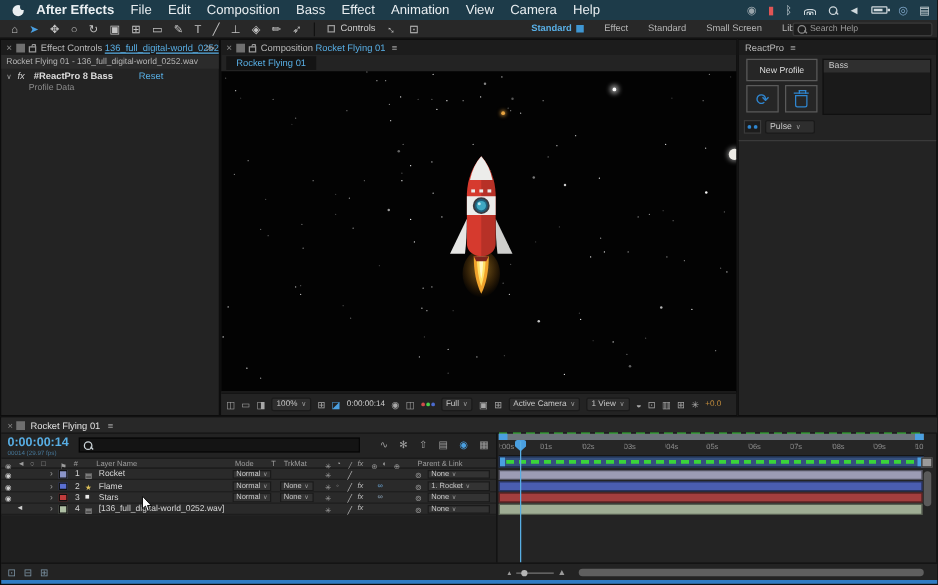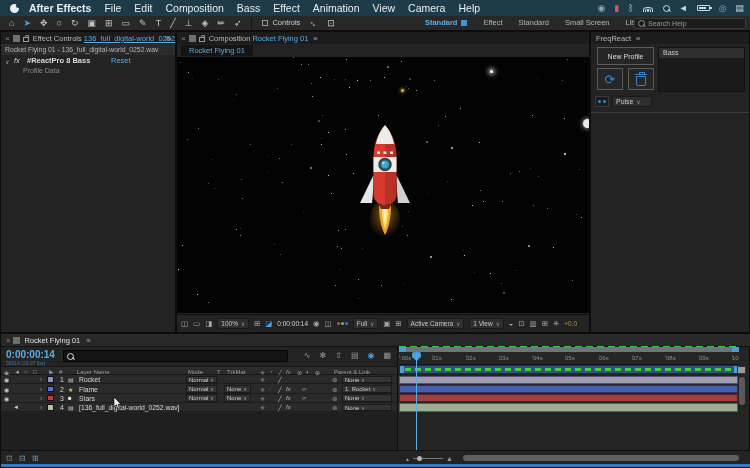--- a/index.html
+++ b/index.html
@@ -432,21 +432,21 @@
       <span class="ico">⊡</span>
       <span class="ico">▥</span>
       <span class="ico">⊞</span>
       <span class="ico">✳</span>
       <span style="color:#c08b3c;">+0.0</span>
     </div>
   </div>
 
   <div class="panel" style="left:590px;top:31px;width:160px;height:302px;">
     <div class="tabstrip">
-      <span style="margin-left:5px;">FreqReact</span>
+      <span style="margin-left:5px;">ReactPro</span>
       <span class="menu">≡</span>
     </div>
     <div class="btn" style="left:6px;top:15px;width:57px;height:18px;">New Profile</div>
     <div class="fr-list" style="left:67px;top:15px;width:87px;height:45px;">
       <div class="fr-item">Bass</div>
     </div>
     <div class="btn" style="left:6px;top:36px;width:26px;height:22px;">
       <span class="refresh">⟳</span>
     </div>
     <div class="btn" style="left:37px;top:36px;width:26px;height:22px;">

